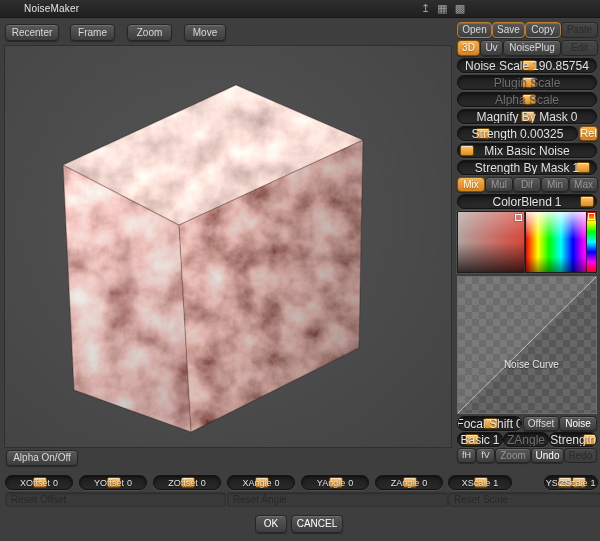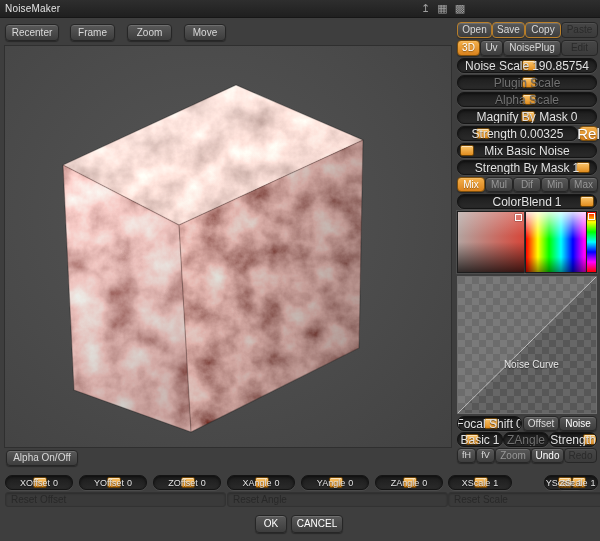--- a/index.html
+++ b/index.html
@@ -1,18 +1,18 @@
 <!DOCTYPE html>
 <html><head>
 <meta charset="utf-8">
 <style>
   html,body{margin:0;padding:0;background:#2a2a2a}
   #root{position:relative;width:600px;height:541px;background:#3e3e3e;font-family:"Liberation Sans",sans-serif;font-size:10px;color:#d6d6d6;overflow:hidden}
   .titlebar{position:absolute;left:0;top:0;width:600px;height:17px;background:linear-gradient(#2e2e2e,#1f1f1f);border-bottom:1px solid #161616;display:flex;align-items:center}
-  .titlebar .title{margin-left:5px;color:#e4e4e4;letter-spacing:.2px}
+  .titlebar .title{margin-left:24px;color:#e4e4e4;letter-spacing:.2px}
   .tb-icons{position:absolute;left:421px;top:2px;display:flex;gap:7px;color:#9f9f9f;font-size:11px;font-family:"DejaVu Sans",sans-serif;z-index:5}
   .btn{position:absolute;display:flex;align-items:center;justify-content:center;background:linear-gradient(#595959,#3d3d3d);border:1px solid #262626;border-radius:4px;color:#d9d9d9;box-shadow:inset 0 1px 0 rgba(255,255,255,.14),0 1px 1px rgba(0,0,0,.35);cursor:pointer;font-size:10px;line-height:1;white-space:nowrap}
   .btn.orn{background:linear-gradient(#f5b14b,#d9821d);border-color:#7d4e0b;color:#fff;text-shadow:0 1px 1px rgba(0,0,0,.35)}
   .btn.oline{border-color:#b97f2a}
   .btn.dim{color:#979797}
   .btn.bright{color:#ffffff}
   .btn.dis{background:linear-gradient(#474747,#3b3b3b);color:#2a2a2a;cursor:default;box-shadow:inset 0 1px 0 rgba(255,255,255,.06)}
   .btn.flat{background:#3a3a3a;border-color:#323232;box-shadow:inset 0 1px 2px rgba(0,0,0,.25);justify-content:flex-start;padding-left:5px;color:#282828;border-radius:3px;cursor:default}
   .slider{position:absolute;height:13px;background:linear-gradient(#1c1c1c,#2b2b2b);border:1px solid #141414;border-radius:7px;box-shadow:inset 0 1px 3px rgba(0,0,0,.55),0 1px 0 rgba(255,255,255,.07);display:flex;align-items:center;justify-content:center;gap:3px;cursor:ew-resize;overflow:hidden}
   .slider span{position:relative;z-index:2;font-size:12px;color:#e2e2e2;white-space:nowrap;text-shadow:0 1px 1px rgba(0,0,0,.6)}
@@ -118,21 +118,21 @@
   <div class="slider" style="left:457px;top:109px;width:138px">
     <span>Magnify By Mask</span>
     <span>0</span>
     <i class="handle" style="left:calc(50% - 6px)"></i>
   </div>
   <div class="slider" style="left:457px;top:126px;width:119px">
     <span>Strength</span>
     <span>0.00325</span>
     <i class="handle" style="left:calc(20% - 6px)"></i>
   </div>
-  <div class="btn orn" style="left:579px;top:126px;width:17px;height:13px;font-size:15px">Rel</div>
+  <div class="btn orn" style="left:579px;top:126px;width:17px;height:13px;font-size:11px">Rel</div>
   <div class="slider" style="left:457px;top:143px;width:138px">
     <span>Mix Basic Noise</span>
     <i class="handle" style="left:2px"></i>
   </div>
   <div class="slider" style="left:457px;top:160px;width:138px">
     <span>Strength By Mask</span>
     <span>1</span>
     <i class="handle" style="left:calc(90% - 6px)"></i>
   </div>
 

